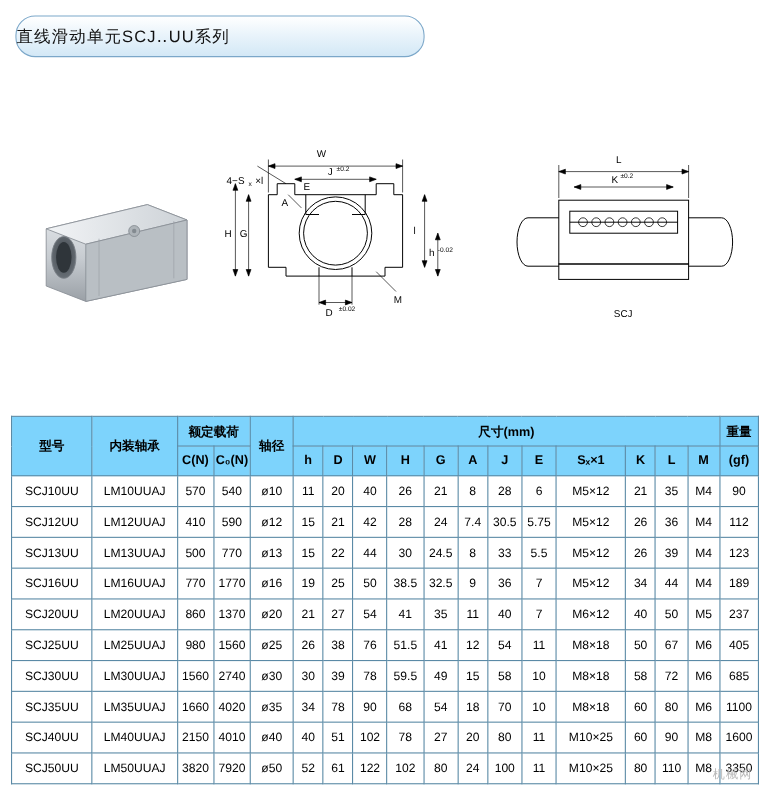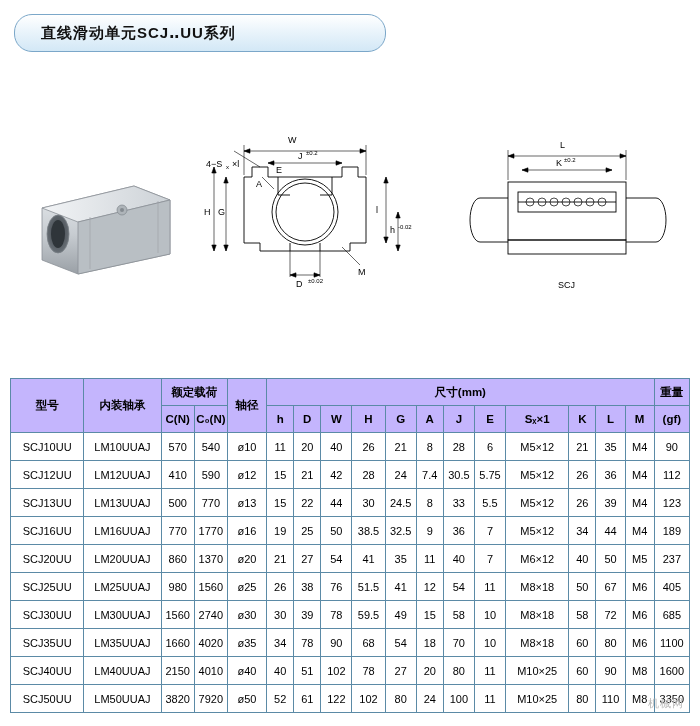--- a/index.html
+++ b/index.html
@@ -9,32 +9,32 @@
     color:#000;position:relative;overflow:hidden;
   }
   
   .title-bar{
     position:absolute;left:14px;top:14px;width:370px;height:36px;
     border:1px solid #7ba7c9;border-radius:18px;
     background:linear-gradient(to bottom,#ffffff 0%,#eaf4fb 45%,#d3e8f6 100%);
     display:flex;align-items:center;
   }
   .title-bar .txt{
-    font-size:15px;font-weight:bold;letter-spacing:1px;padding-left:26px;color:#111;
+    font-size:15px;font-weight:normal;letter-spacing:1px;color:#111;
   }
   
   .drawings{position:absolute;left:0;top:60px;width:700px;height:300px;}
   .panel{position:absolute;}
   
   .photo{position:absolute;left:30px;top:110px;width:150px;height:110px;}
   
   .tbl-wrap{position:absolute;left:10px;top:378px;width:680px;}
   table{border-collapse:collapse;width:680px;font-size:11px;}
   th,td{border:1px solid #5b8aa6;text-align:center;padding:0;height:26px;}
-  thead th{background:#c4b5fd;font-weight:bold;font-size:11.5px;}
+  thead th{background:#7dd3fc;font-weight:bold;font-size:11.5px;}
   tbody td{background:#ffffff;height:27px;}
   .wm{
     position:absolute;right:6px;bottom:2px;font-size:11px;color:#b9b9b9;
     letter-spacing:1px;
   }
 </style>
 </head>
 <body>
 
 <div class="title-bar">

